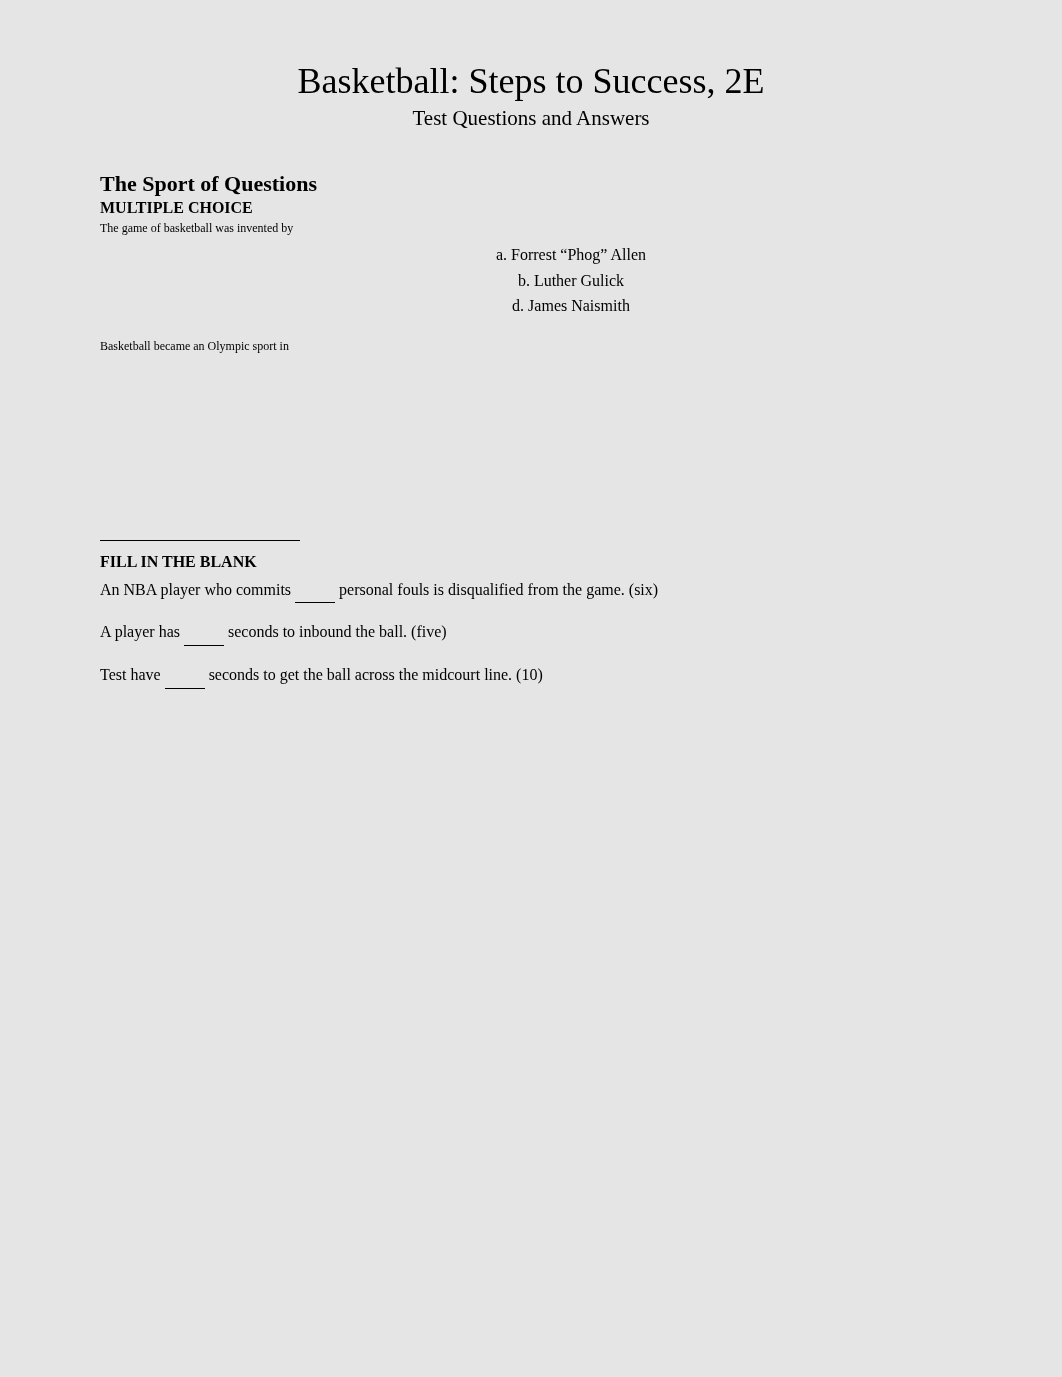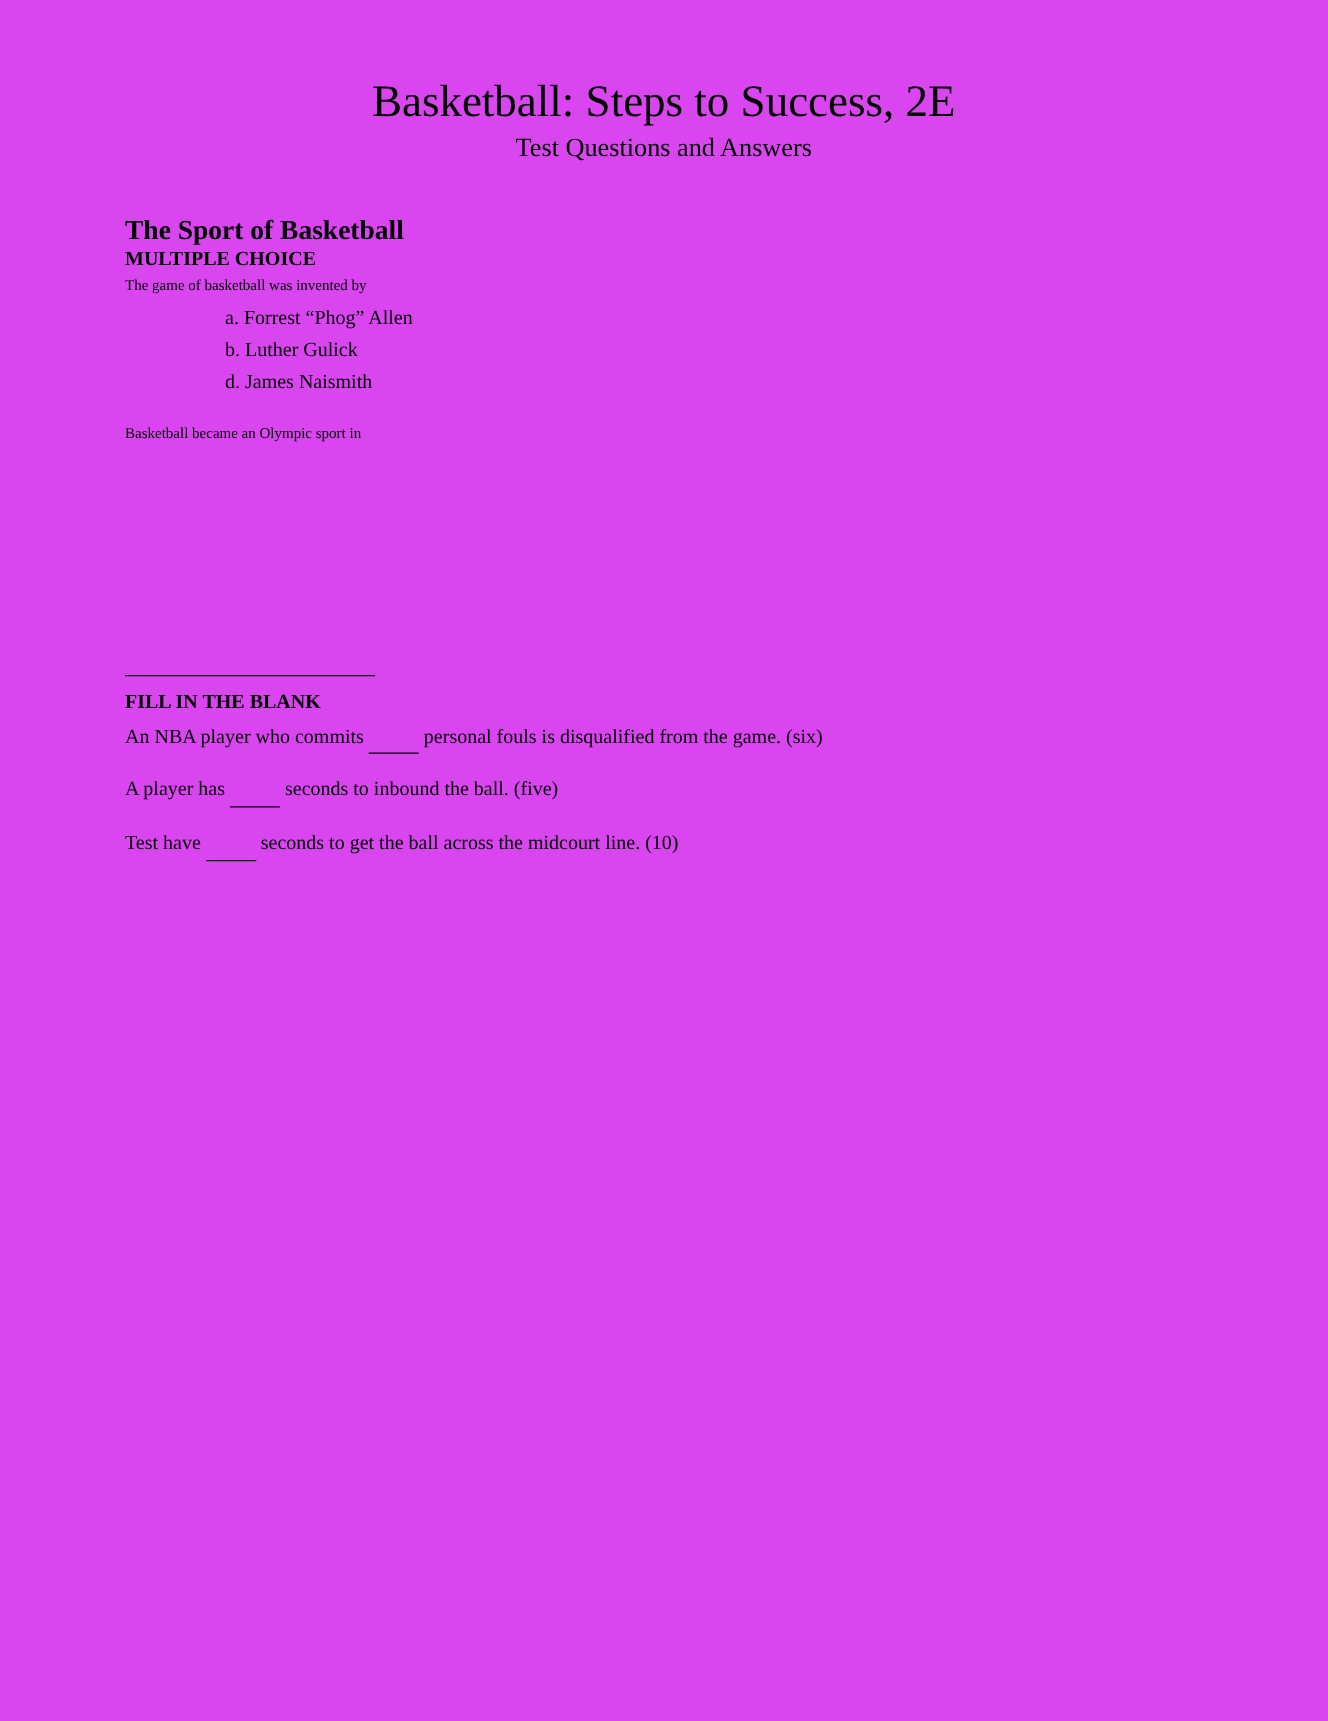--- a/index.html
+++ b/index.html
@@ -12,21 +12,21 @@
       background: #ffffff;
       font-family: "Times New Roman", Times, serif;
       color: #000000;
       width: 1062px;
       min-height: 1377px;
     }
 
     .page {
       width: 1062px;
       min-height: 1377px;
-      background: #d946ef;
+      background: #e5e5e5;
       padding: 60px 100px 60px 100px;
     }
 
     .header {
       text-align: center;
       margin-bottom: 40px;
     }
 
     .header-title {
       font-size: 36px;
@@ -57,20 +57,21 @@
 
     .question {
       font-size: 12px;
       margin-bottom: 6px;
       font-family: "Times New Roman", Times, serif;
     }
 
     .choices {
       margin-left: 80px;
       margin-bottom: 8px;
+      text-align: center;
     }
 
     .choice {
       font-size: 16px;
       font-family: "Times New Roman", Times, serif;
       line-height: 1.6;
     }
 
     .question-block {
       margin-bottom: 20px;
@@ -118,21 +119,21 @@
 </head>
 <body>
 
 <div class="page">
 
   <div class="header">
     <div class="header-title">Basketball: Steps to Success, 2E</div>
     <div class="header-subtitle">Test Questions and Answers</div>
   </div>
 
-  <div class="section-title">The Sport of Basketball</div>
+  <div class="section-title">The Sport of Questions</div>
   <div class="section-type">MULTIPLE CHOICE</div>
 
   <div class="question-block">
     <div class="question">The game of basketball was invented by</div>
     <div class="choices">
       <div class="choice">a. Forrest “Phog” Allen</div>
       <div class="choice">b. Luther Gulick</div>
       <div class="choice">d. James Naismith</div>
     </div>
   </div>

